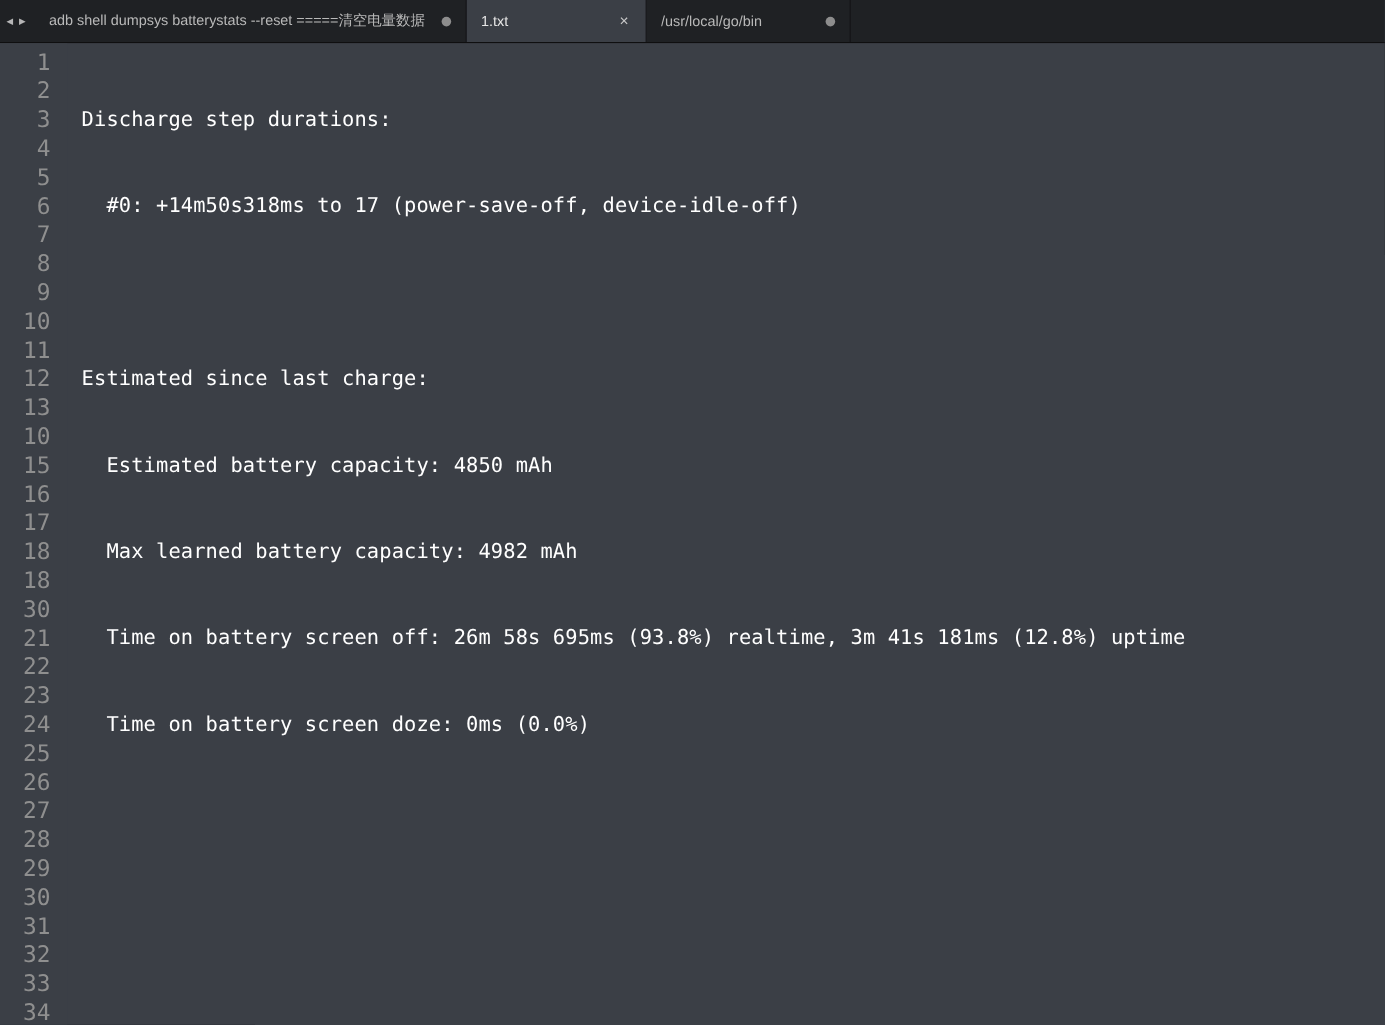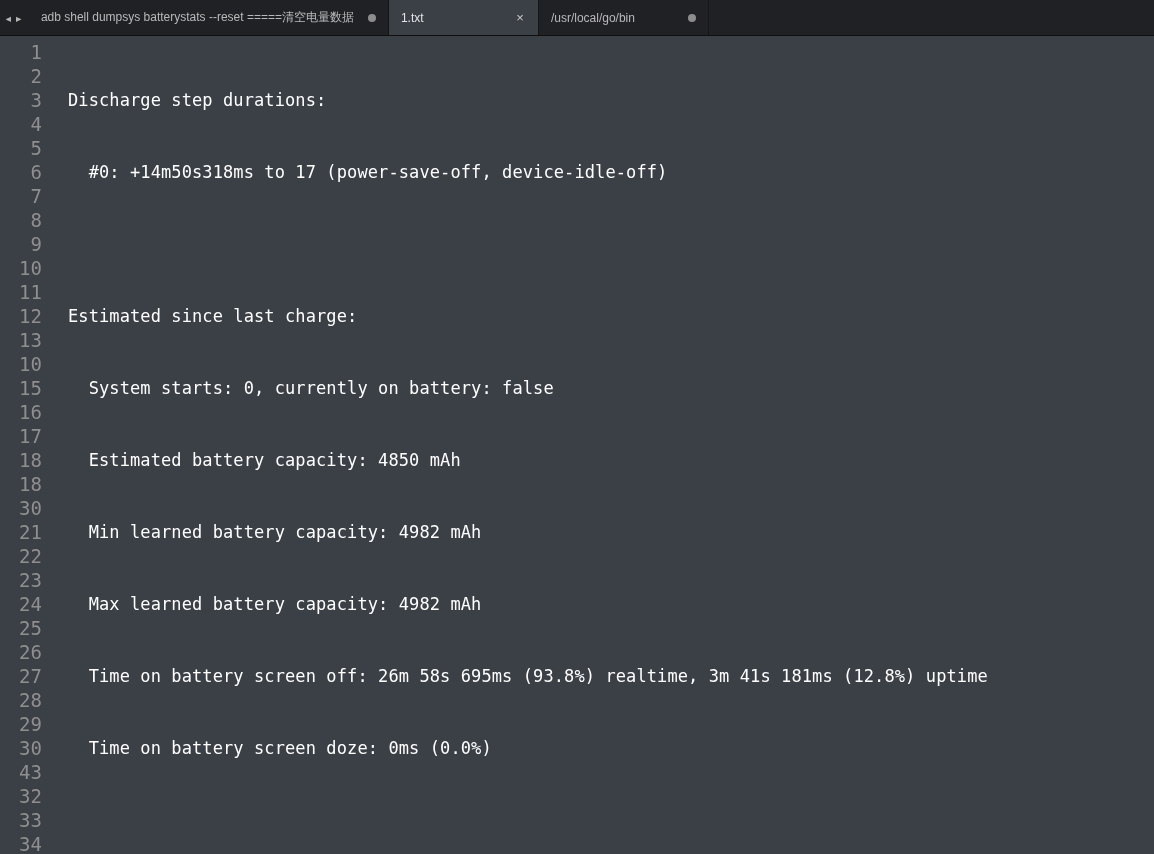--- a/index.html
+++ b/index.html
@@ -140,33 +140,31 @@
     <div>21</div>
     <div>22</div>
     <div>23</div>
     <div>24</div>
     <div>25</div>
     <div>26</div>
     <div>27</div>
     <div>28</div>
     <div>29</div>
     <div>30</div>
-    <div>43</div>
+    <div>31</div>
     <div>32</div>
     <div>33</div>
     <div>34</div>
   </div>
   <div class="code">
     <div>Discharge step durations:</div>
     <div>  #0: +14m50s318ms to 17 (power-save-off, device-idle-off)</div>
     <div></div>
     <div>Estimated since last charge:</div>
-    <div>  System starts: 0, currently on battery: false</div>
     <div>  Estimated battery capacity: 4850 mAh</div>
-    <div>  Min learned battery capacity: 4982 mAh</div>
     <div>  Max learned battery capacity: 4982 mAh</div>
     <div>  Time on battery screen off: 26m 58s 695ms (93.8%) realtime, 3m 41s 181ms (12.8%) uptime</div>
     <div>  Time on battery screen doze: 0ms (0.0%)</div>
     
     
     
     
     
     
     

